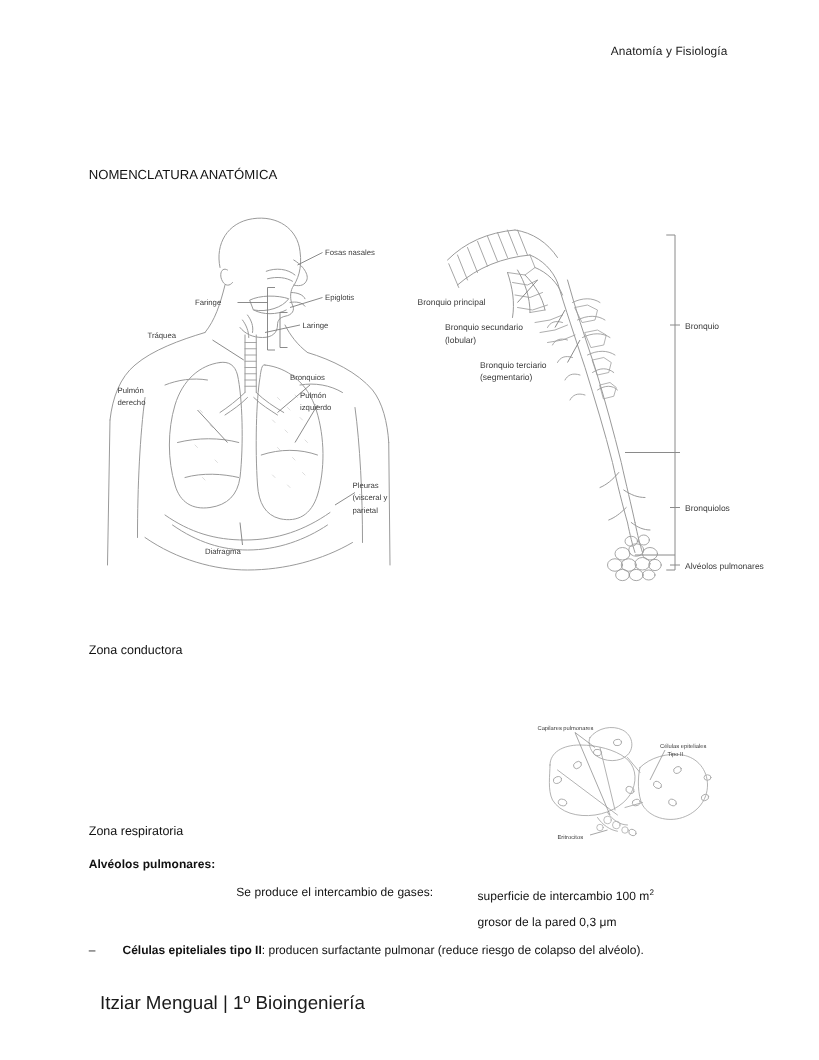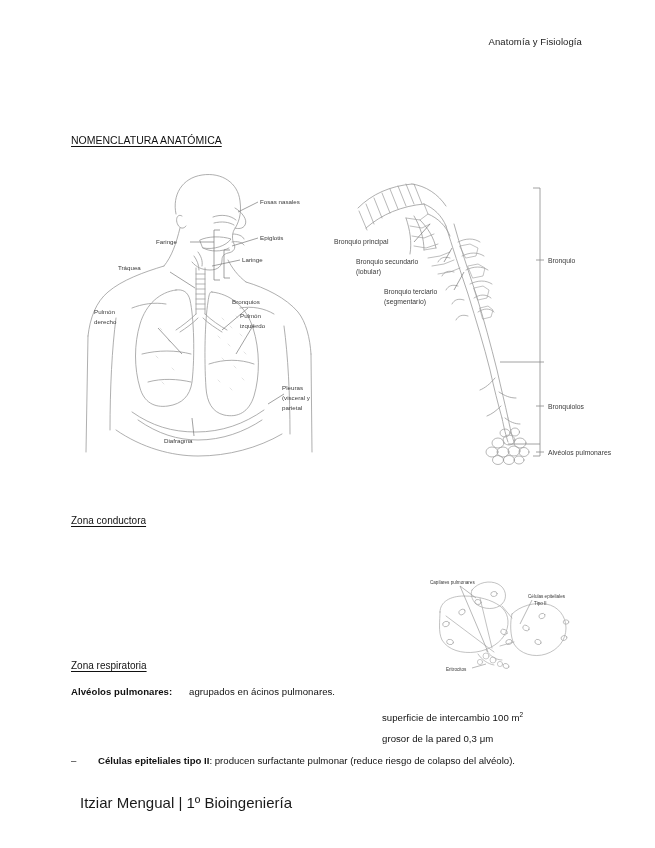--- a/index.html
+++ b/index.html
@@ -39,21 +39,20 @@
     letter-spacing: -0.2px;
     color: #000;
     white-space: nowrap;
   }
 
   
   .sec-heading {
     position: absolute;
     font-size: 10px;
     color: #111;
-    text-decoration: underline;
     text-underline-offset: 2px;
     white-space: nowrap;
   }
   .sec-heading.main { top: 134px; left: 71px; font-size: 10.5px; }
   .sec-heading.zona-c { top: 515px; left: 71px; }
   .sec-heading.zona-r { top: 660px; left: 71px; }
 
   
   .body-text {
     position: absolute;
@@ -438,21 +437,21 @@
         <text x="30" y="99">Eritrocitos</text>
       </g>
     </svg>
   </div>
 
   <div class="sec-heading zona-r">Zona respiratoria</div>
 
   <div class="body-text alv-label">
     <b>Alvéolos pulmonares:</b>
   </div>
-  <div class="body-text alv-line1">agrupados en ácinos pulmonares.</div>
+  <div class="body-text alv-line2">Se produce el intercambio de gases:</div>
   <div class="body-text alv-line2b">
     <span>superficie de intercambio 100 m</span><sup>2</sup>
   </div>
   <div class="body-text alv-line3">grosor de la pared 0,3 μm</div>
 
   <div class="bullet-row">
     <span class="bullet-dash">–</span>
     <span class="bullet-body"><b>Células epiteliales tipo II</b><span>: producen surfactante pulmonar (reduce riesgo de colapso del alvéolo).</span></span>
   </div>
 

